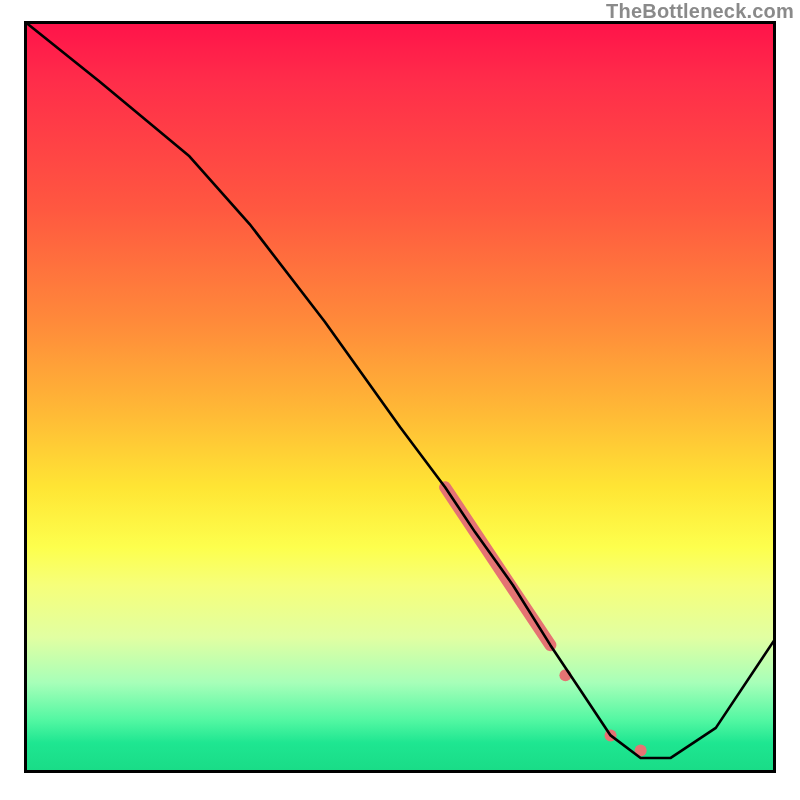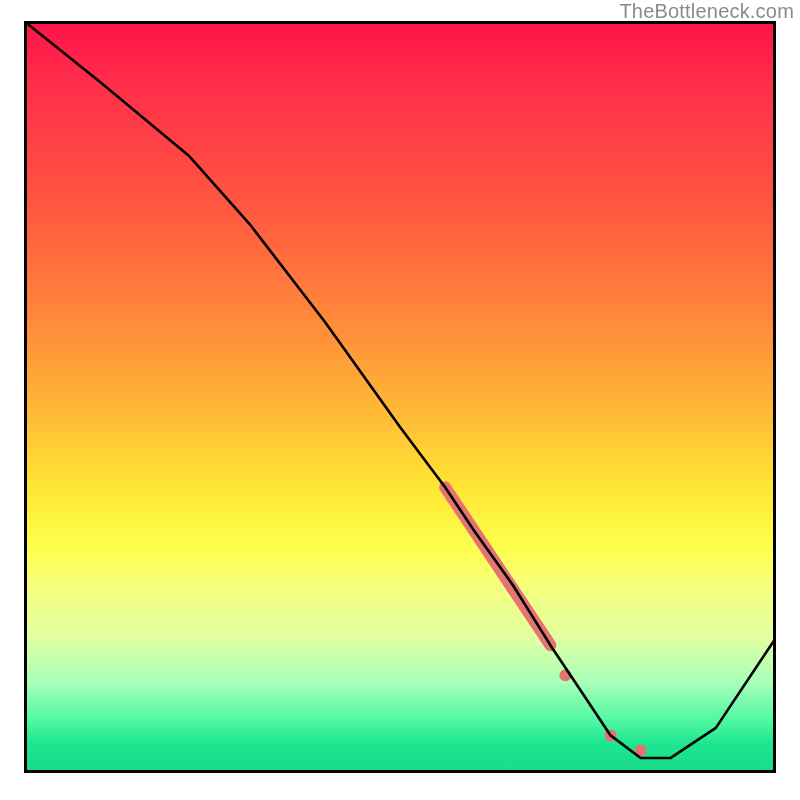--- a/index.html
+++ b/index.html
@@ -66,21 +66,21 @@
     left: 24px;
     width: 752px;
     height: 752px;
     overflow: visible;
   }
   .watermark {
     position: absolute;
     top: 0;
     right: 6px;
     font-size: 20px;
-    font-weight: 400;
+    font-weight: 700;
     color: #8a8a8a;
     letter-spacing: 0.2px;
   }
 </style>
 </head>
 <body>
 
 <div class="canvas">
 
   <div class="gradient-bg"></div>

